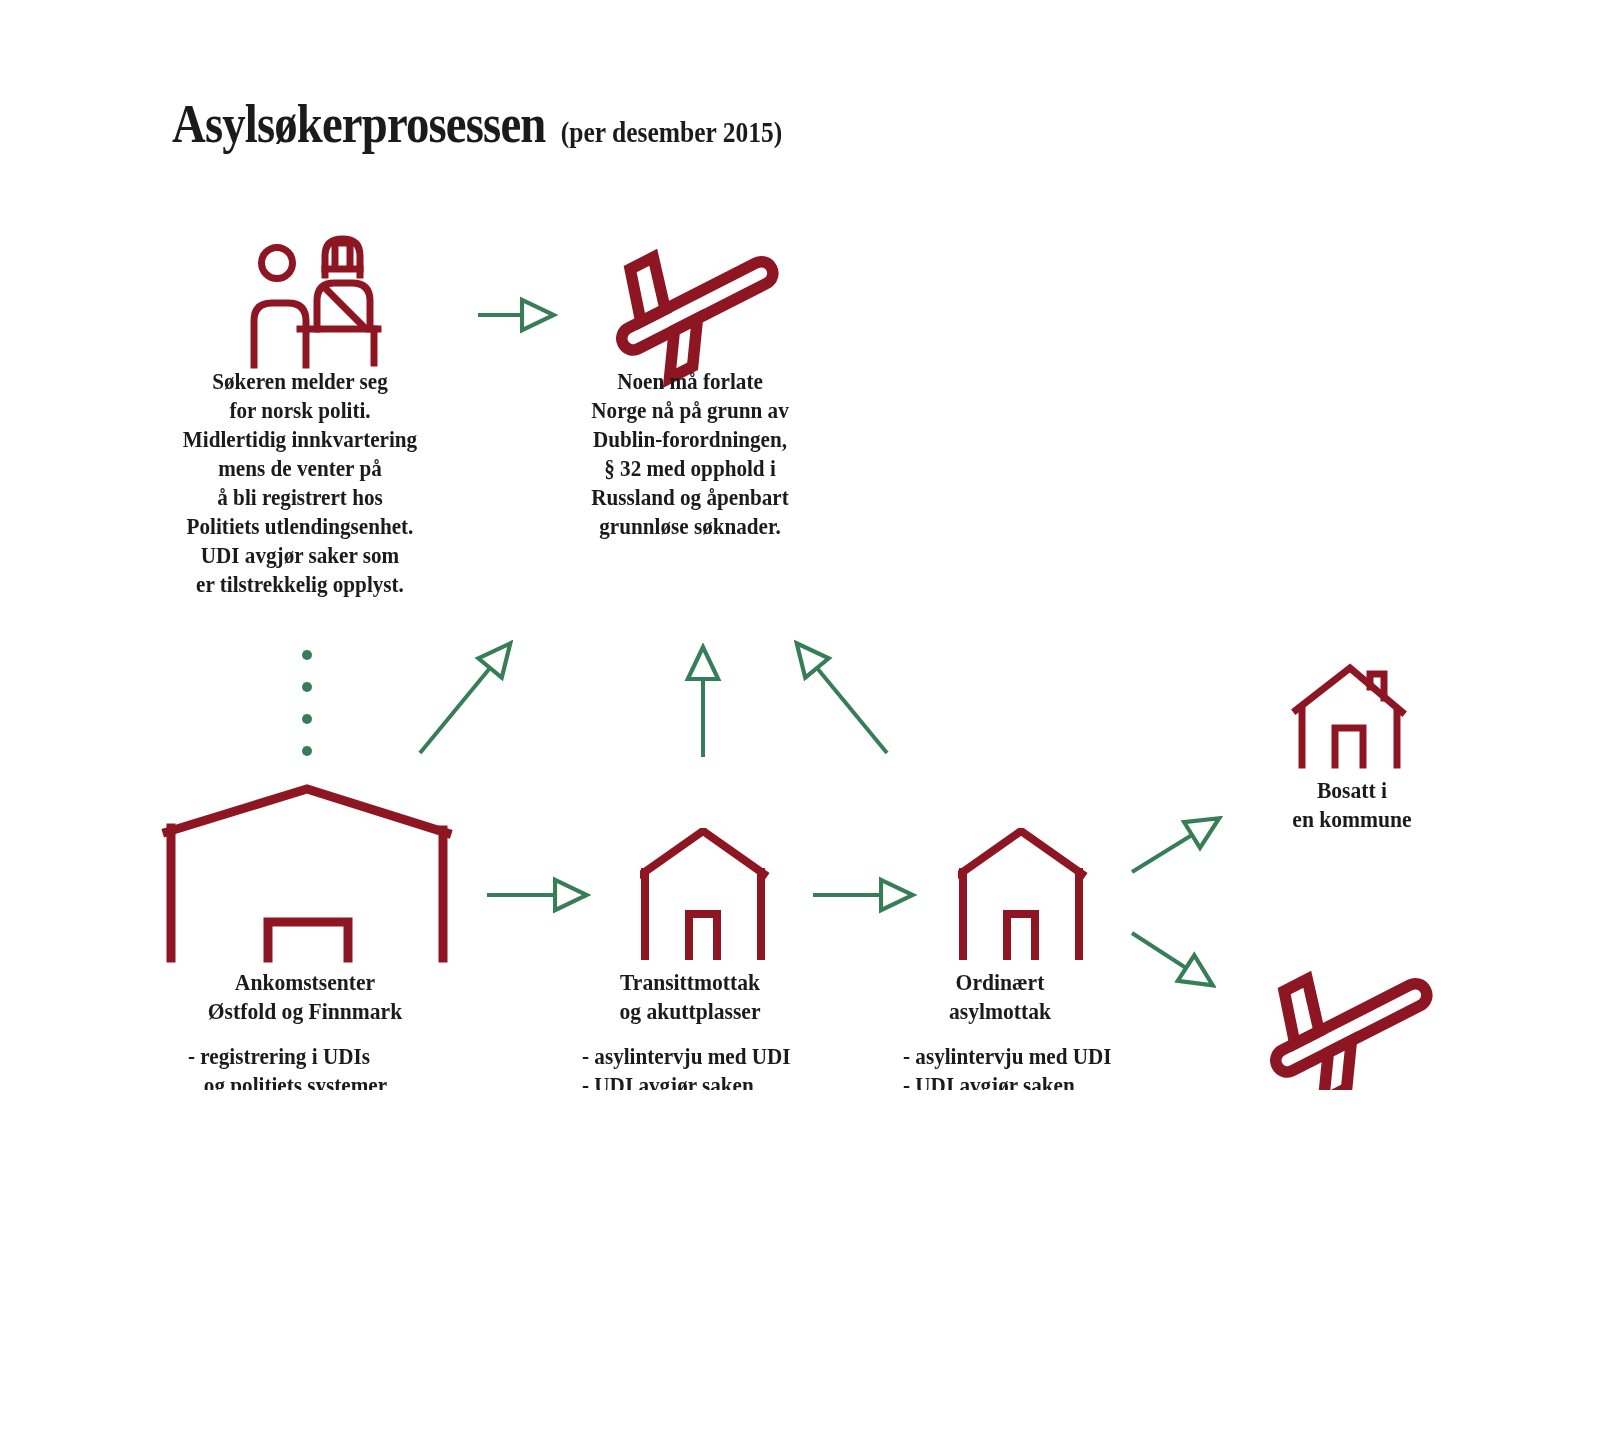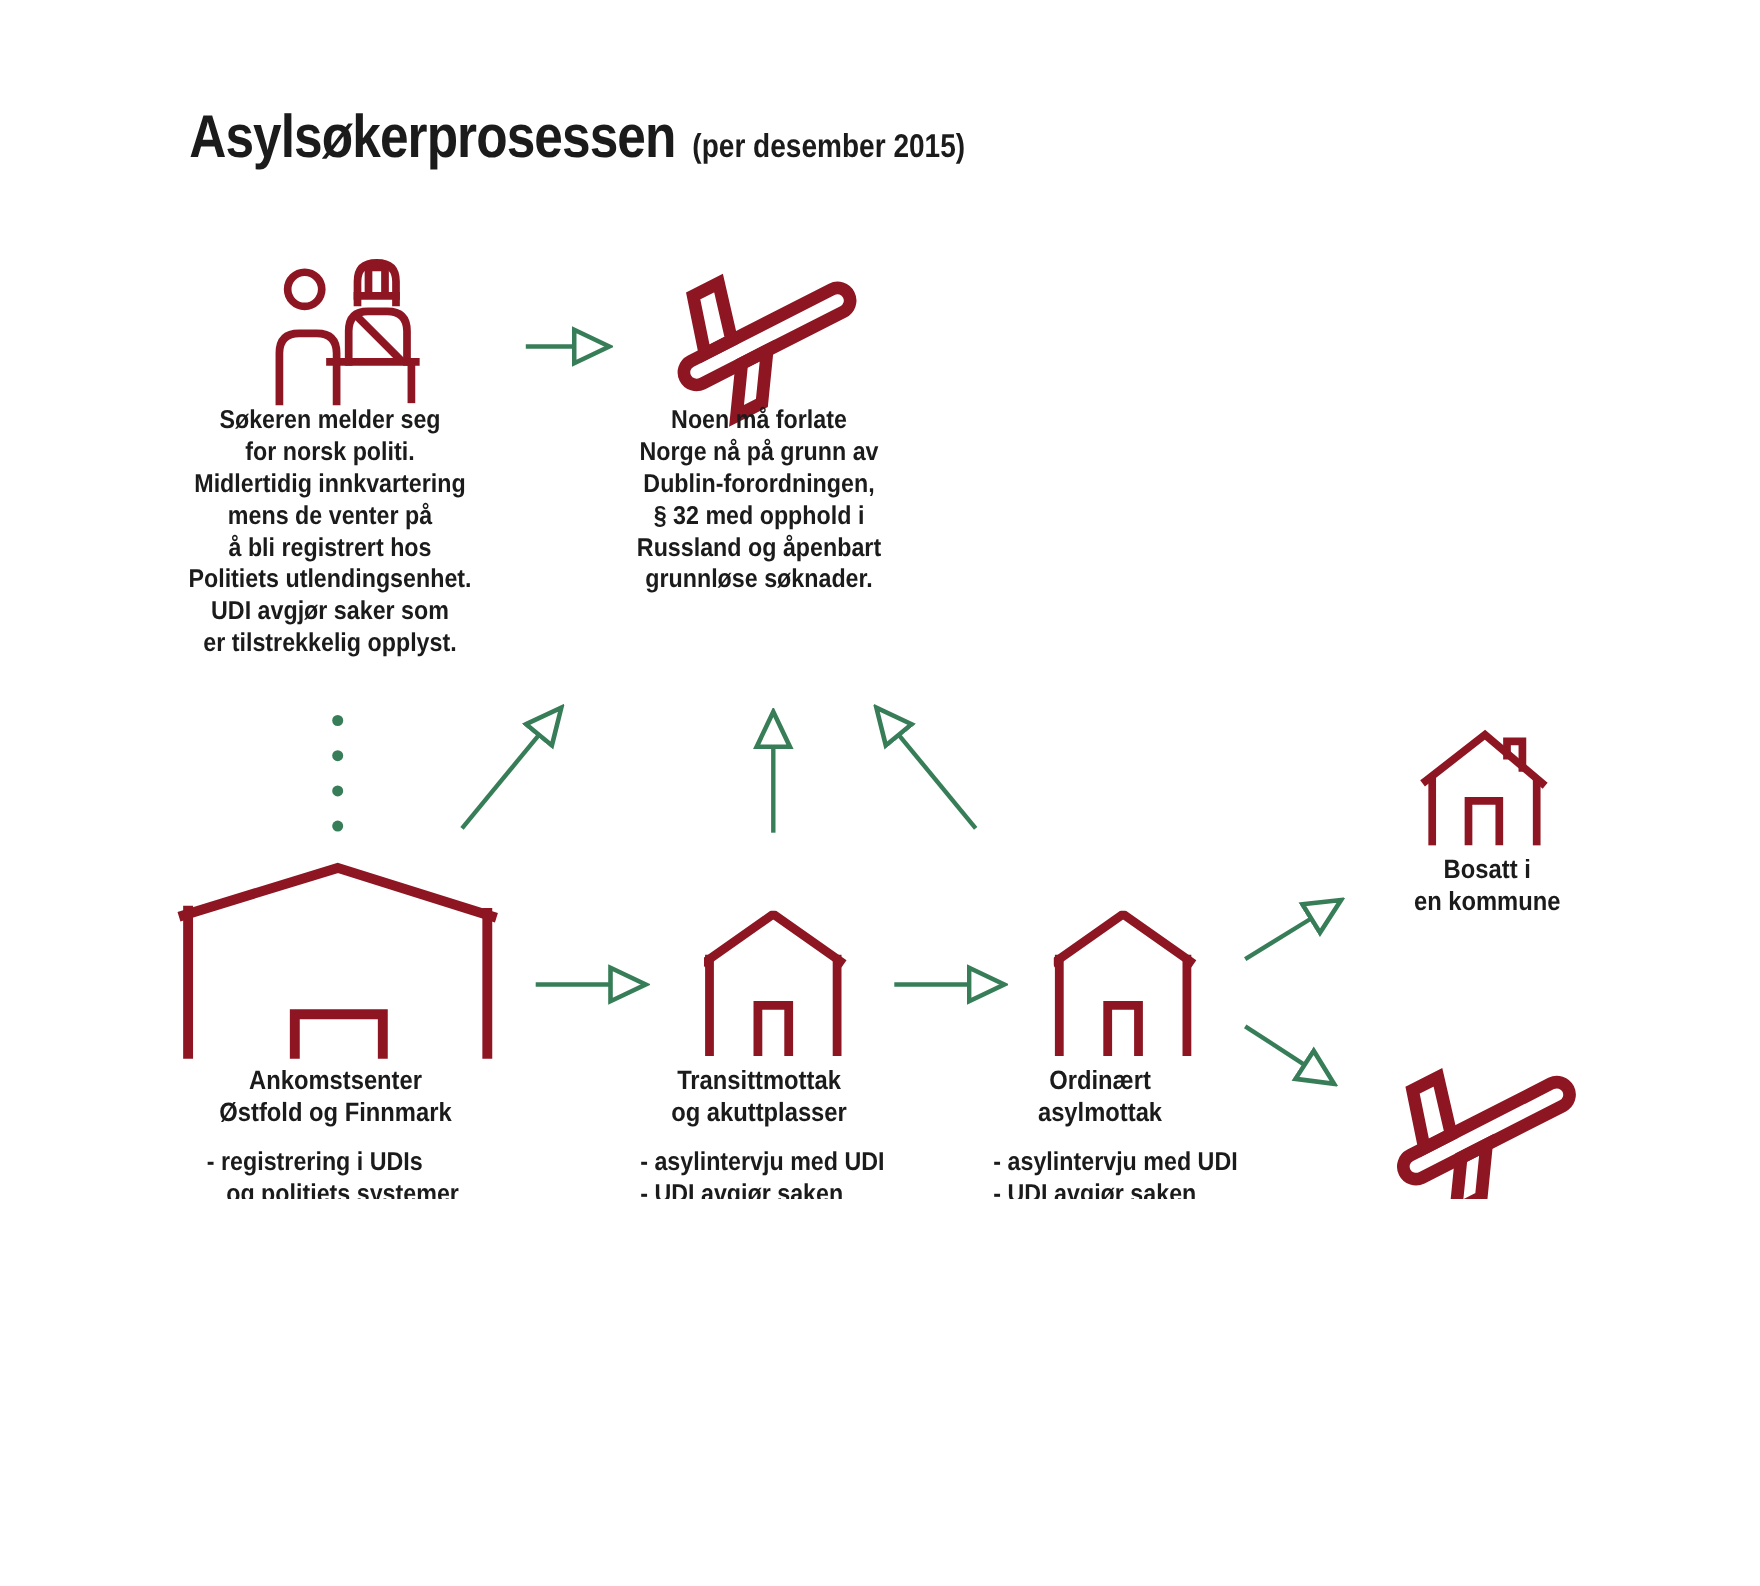--- a/index.html
+++ b/index.html
@@ -4,21 +4,21 @@
 <style>
   :root{
     --maroon:#8e1623;
     --green:#377e58;
     --ink:#1b1b1b;
     --bg:#ffffff;
   }
   html,body{margin:0;padding:0;background:var(--bg);}
   .canvas{
     position:relative;width:1600px;height:1090px;background:var(--bg);
-    font-family:Liberation Sans, sans-serif;color:var(--ink);
+    font-family:Liberation Serif, serif;color:var(--ink);
     overflow:hidden;
   }
   .abs{position:absolute;}
   .lines{white-space:pre-wrap;}
   .centered{text-align:center;transform:scaleX(.9);transform-origin:50% 0;}
   .leftlist{text-align:left;transform:scaleX(.9);transform-origin:0 0;}
   .caption{font-size:23.5px;line-height:29px;font-weight:700;}
   .bullets{font-size:23.5px;line-height:29px;font-weight:700;}
   .nodelabel{font-size:24px;line-height:29px;font-weight:700;}
   .titlerow{display:flex;align-items:baseline;gap:18px;transform:scaleX(.85);transform-origin:0 0;white-space:nowrap;}

